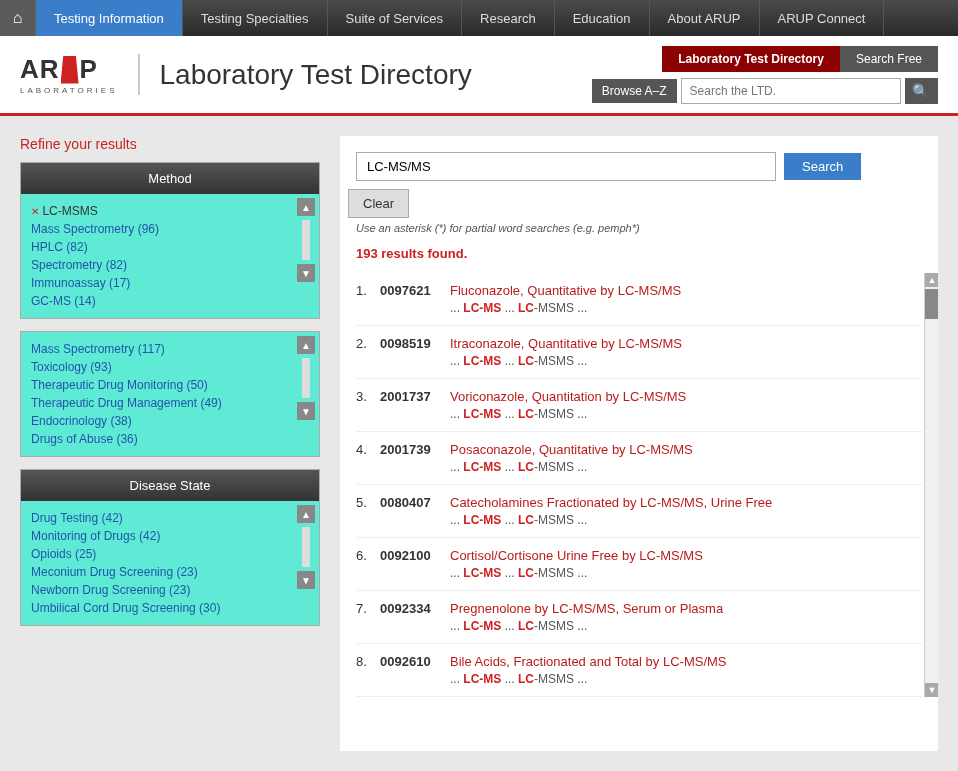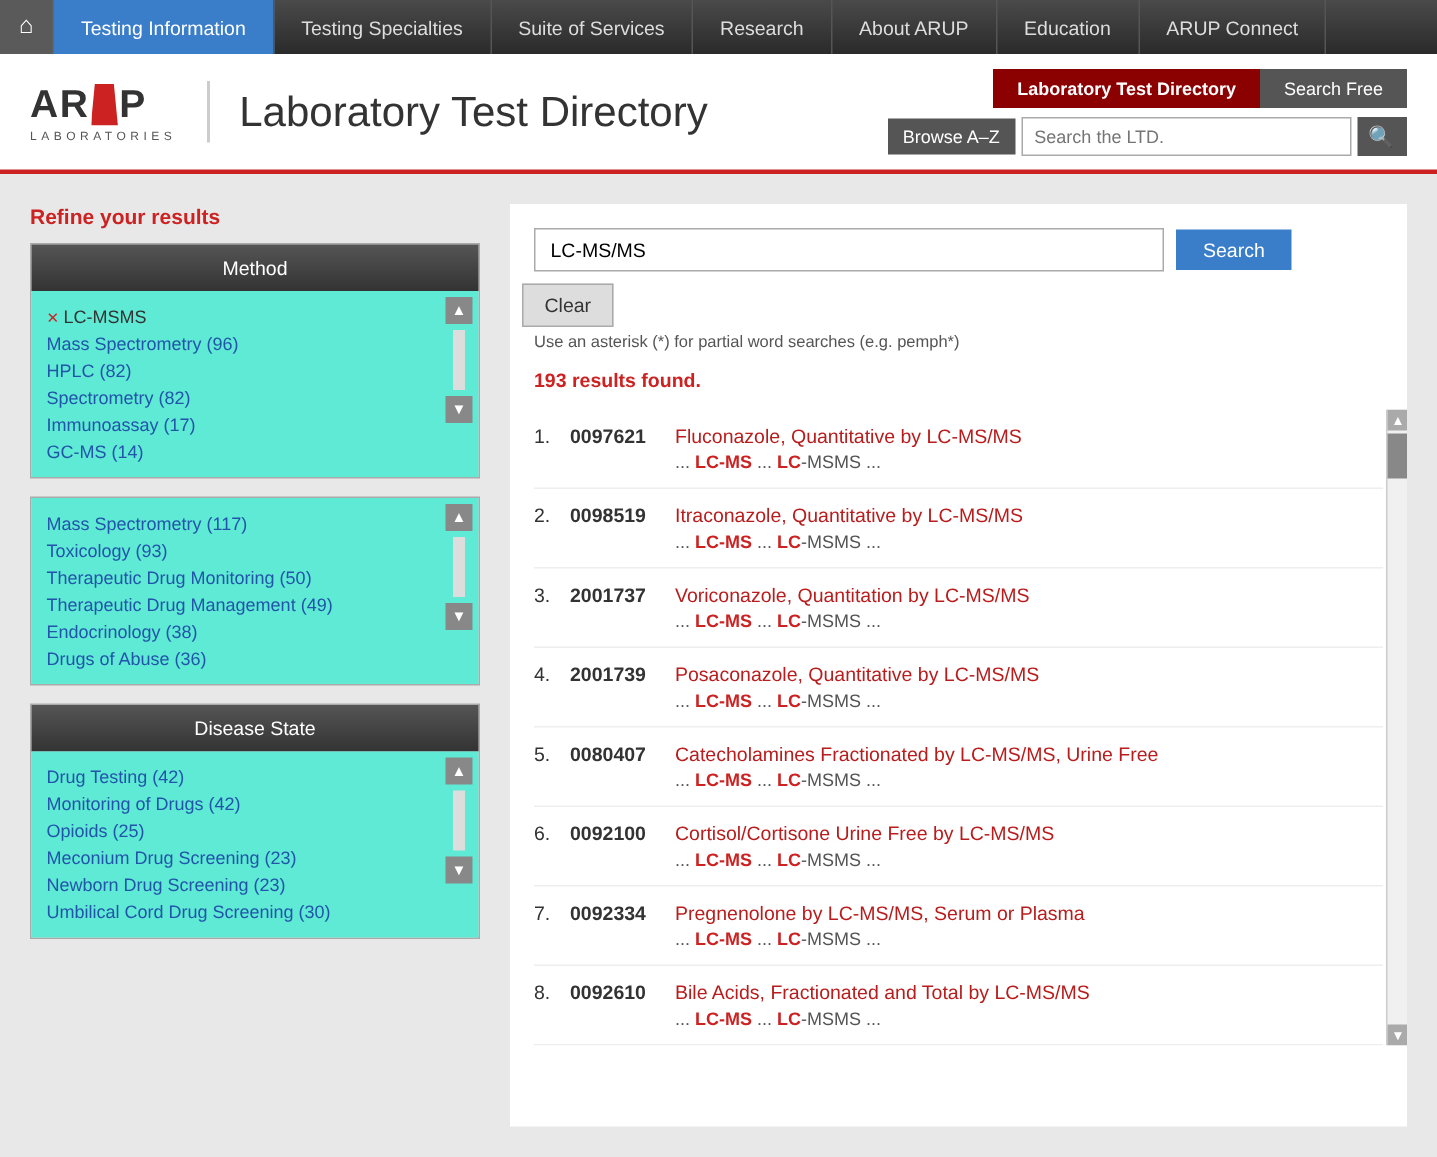--- a/index.html
+++ b/index.html
@@ -121,21 +121,21 @@
     }
 
     
     .sidebar {
       width: 300px;
       flex-shrink: 0;
     }
     .refine-title {
       color: #cc2222;
       font-size: 14px;
-      font-weight: bold;
+      font-weight: normal;
       margin-bottom: 10px;
     }
     .filter-section {
       margin-bottom: 12px;
       border: 1px solid #aaa;
     }
     .filter-header {
       background: linear-gradient(to bottom, #555, #333);
       color: white;
       padding: 8px 12px;
@@ -223,20 +223,21 @@
       cursor: pointer;
       font-size: 13px;
       display: block;
       margin: 8px 16px 0 8px;
       width: fit-content;
     }
     .search-hint {
       color: #555;
       font-size: 11px;
       padding: 4px 16px 8px 16px;
+      font-style: italic;
     }
     .results-count {
       color: #cc2222;
       font-size: 13px;
       font-weight: bold;
       padding: 4px 16px 12px 16px;
     }
 
     
     .results-container {
@@ -325,22 +326,22 @@
 <body>
 
 <nav class="top-nav">
   <div class="home-btn">
     <span class="home-icon">⌂</span>
   </div>
   <div class="nav-item active">Testing Information</div>
   <div class="nav-item">Testing Specialties</div>
   <div class="nav-item">Suite of Services</div>
   <div class="nav-item">Research</div>
+  <div class="nav-item">Education</div>
   <div class="nav-item">About ARUP</div>
-  <div class="nav-item">Education</div>
   <div class="nav-item">ARUP Connect</div>
 </nav>
 
 <header class="header">
   <div class="logo-area">
     <div>
       <div style="display:flex;align-items:center;">
         <span style="font-size:26px;font-weight:bold;color:#333;letter-spacing:1px;">AR</span>
         <div style="width:18px;height:28px;background:#cc2222;clip-path:polygon(15% 0%,85% 0%,100% 100%,0% 100%);margin:0 1px;"></div>
         <span style="font-size:26px;font-weight:bold;color:#333;letter-spacing:1px;">P</span>

